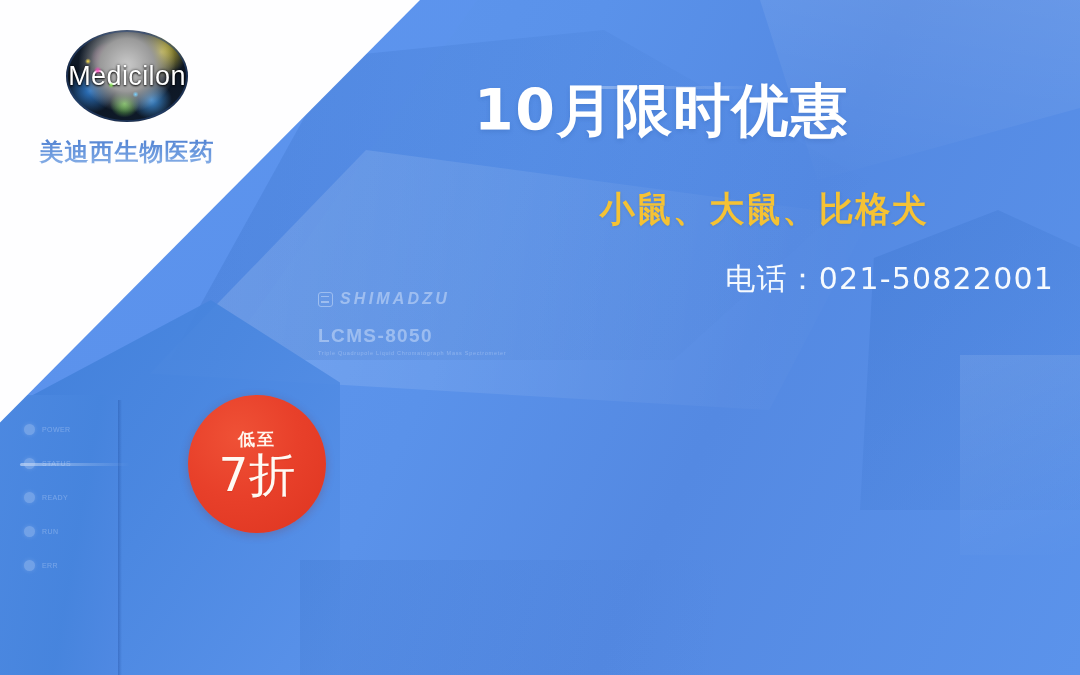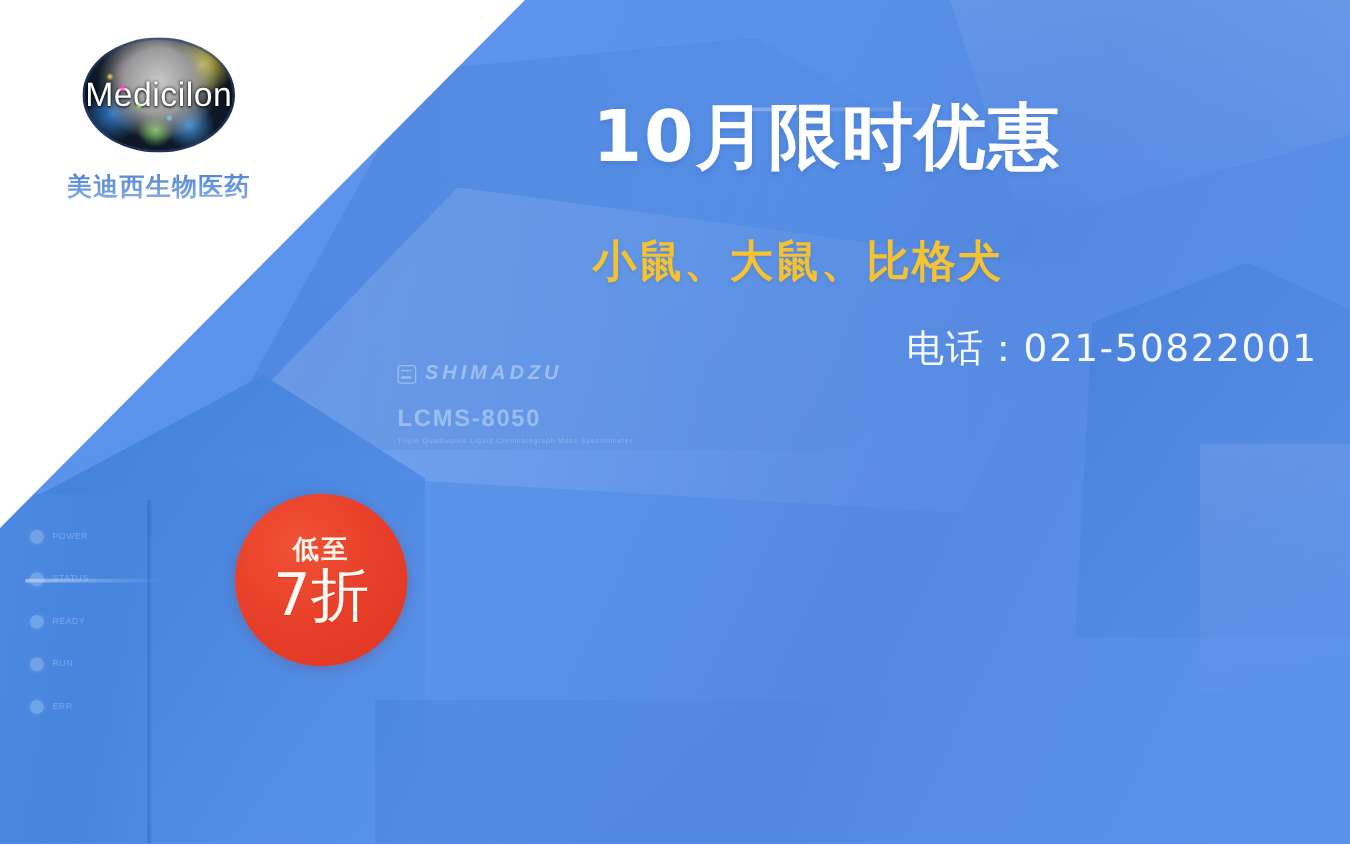--- a/index.html
+++ b/index.html
@@ -164,36 +164,36 @@
   .logo-word {
     position:absolute; left:0; right:0; top:50%; transform:translateY(-50%);
     text-align:center;
     font-size:27px; font-weight:400; color:#ffffff;
     letter-spacing:.4px;
     text-shadow:0 1px 2px rgba(0,0,0,.85), 0 0 3px rgba(0,0,0,.7);
     font-family:"Liberation Sans","DejaVu Sans",sans-serif;
   }
   .logo-cn {
     margin-top:14px; text-align:center;
-    font-size:20px; font-weight:700; letter-spacing:1px;
+    font-size:24px; font-weight:700; letter-spacing:1px;
     background:linear-gradient(180deg,#4f7fd0 0%,#6c9ade 55%,#8fb4e8 100%);
     -webkit-background-clip:text; background-clip:text; color:transparent;
     font-family:"DejaVu Sans","Liberation Sans",sans-serif;
   }
 
   
   .badge {
     position:absolute; left:188px; top:395px; width:138px; height:138px;
     border-radius:50%;
     background:radial-gradient(circle at 36% 30%, #ef5136 0%, #e8402a 46%, #de3520 100%);
     display:flex; flex-direction:column; align-items:center; justify-content:center;
     box-shadow:0 2px 10px rgba(140,25,10,.22);
   }
   .badge-top {
-    font-size:21px; font-weight:700; color:#fff6ee; letter-spacing:2px;
+    font-size:17px; font-weight:700; color:#fff6ee; letter-spacing:2px;
     line-height:1; margin-bottom:3px;
     font-family:"DejaVu Sans","Liberation Sans",sans-serif;
   }
   .badge-main {
     font-size:47px; font-weight:400; color:#fffaf4; line-height:1;
     letter-spacing:0px;
     font-family:"DejaVu Sans","Liberation Sans",sans-serif;
     text-shadow:0 1px 1px rgba(150,30,12,.2);
   }
 
@@ -203,21 +203,21 @@
     font-size:57px; font-weight:700; color:#ffffff;
     line-height:1.22; letter-spacing:2.5px;
     font-family:"DejaVu Sans","Liberation Sans",sans-serif;
     text-shadow:0 2px 4px rgba(30,70,140,.18);
   }
   .headline .l2 { letter-spacing:1.5px; }
 
   .subline {
     margin-top:40px;
     font-size:35px; font-weight:700; color:#f5c234;
-    letter-spacing:1.5px; text-align:left;
+    letter-spacing:1.5px; text-align:center;
     font-family:"DejaVu Sans","Liberation Sans",sans-serif;
     text-shadow:0 1px 3px rgba(60,70,30,.14);
   }
   .phone {
     margin-top:26px;
     font-size:30px; font-weight:400; color:#f6fafe;
     letter-spacing:1.2px; text-align:right;
     font-family:"DejaVu Sans","Liberation Sans",sans-serif;
   }
   .cta-wrap { margin-top:32px; display:flex; justify-content:flex-end; }

